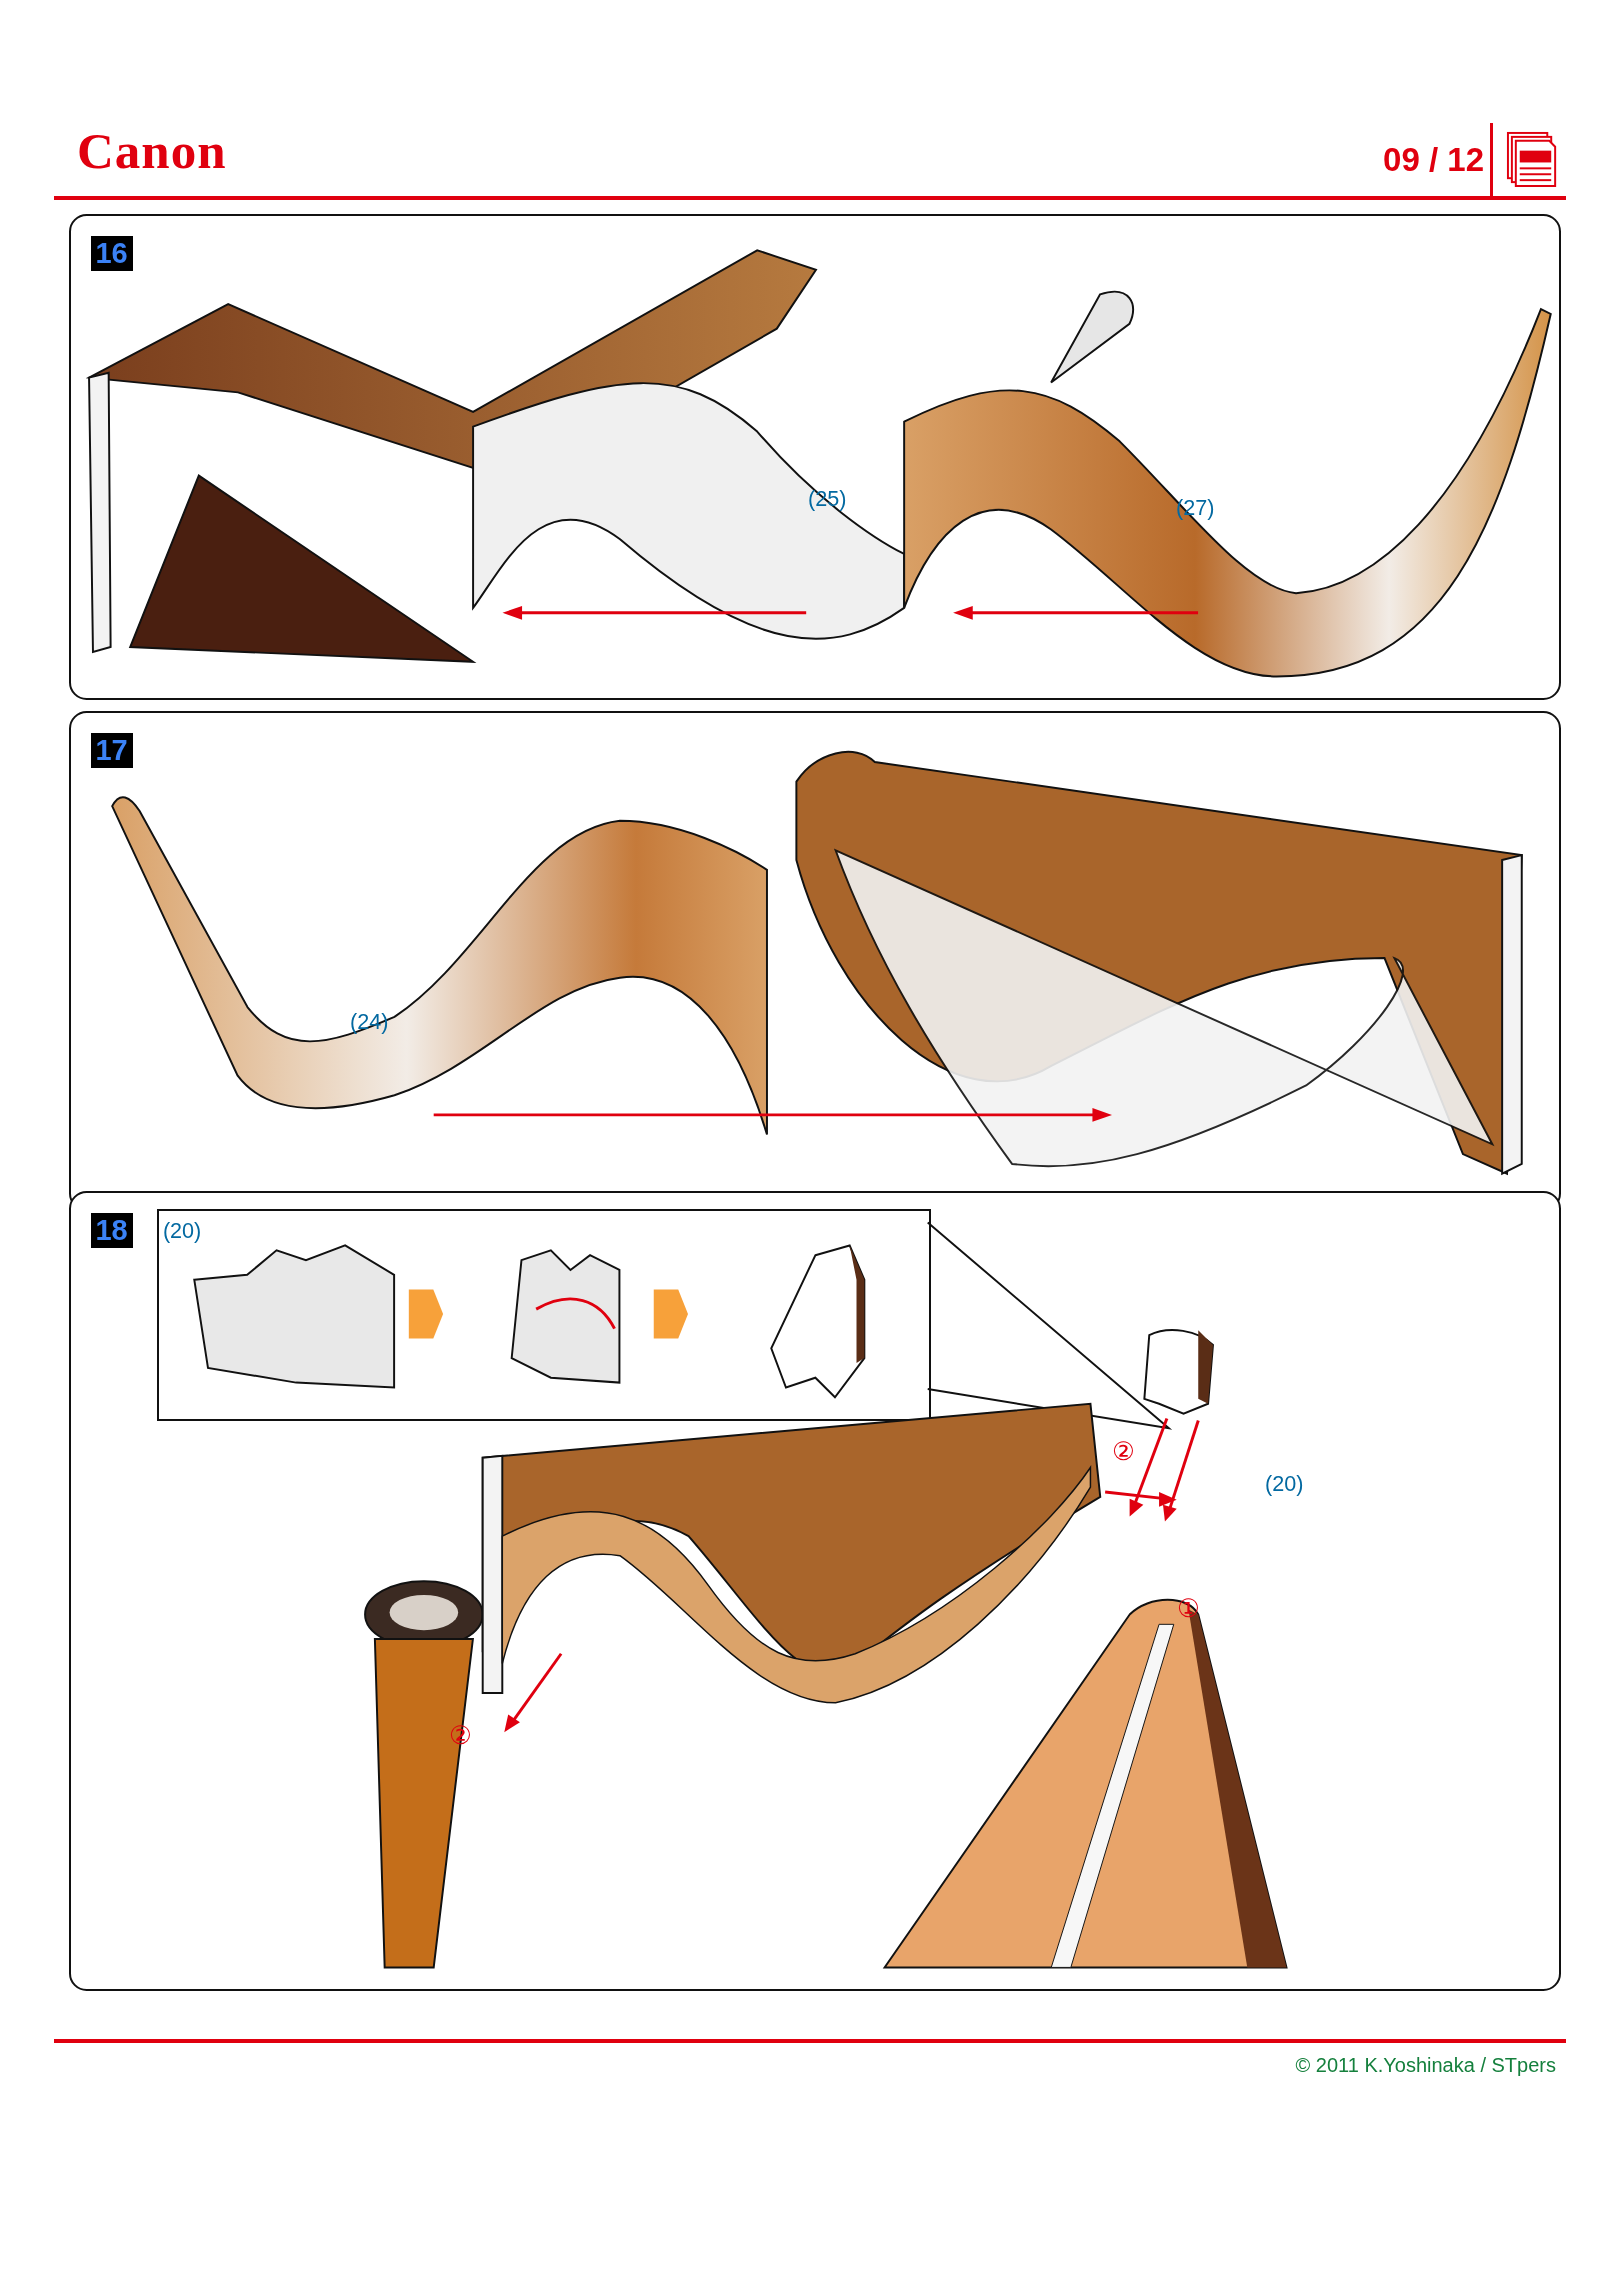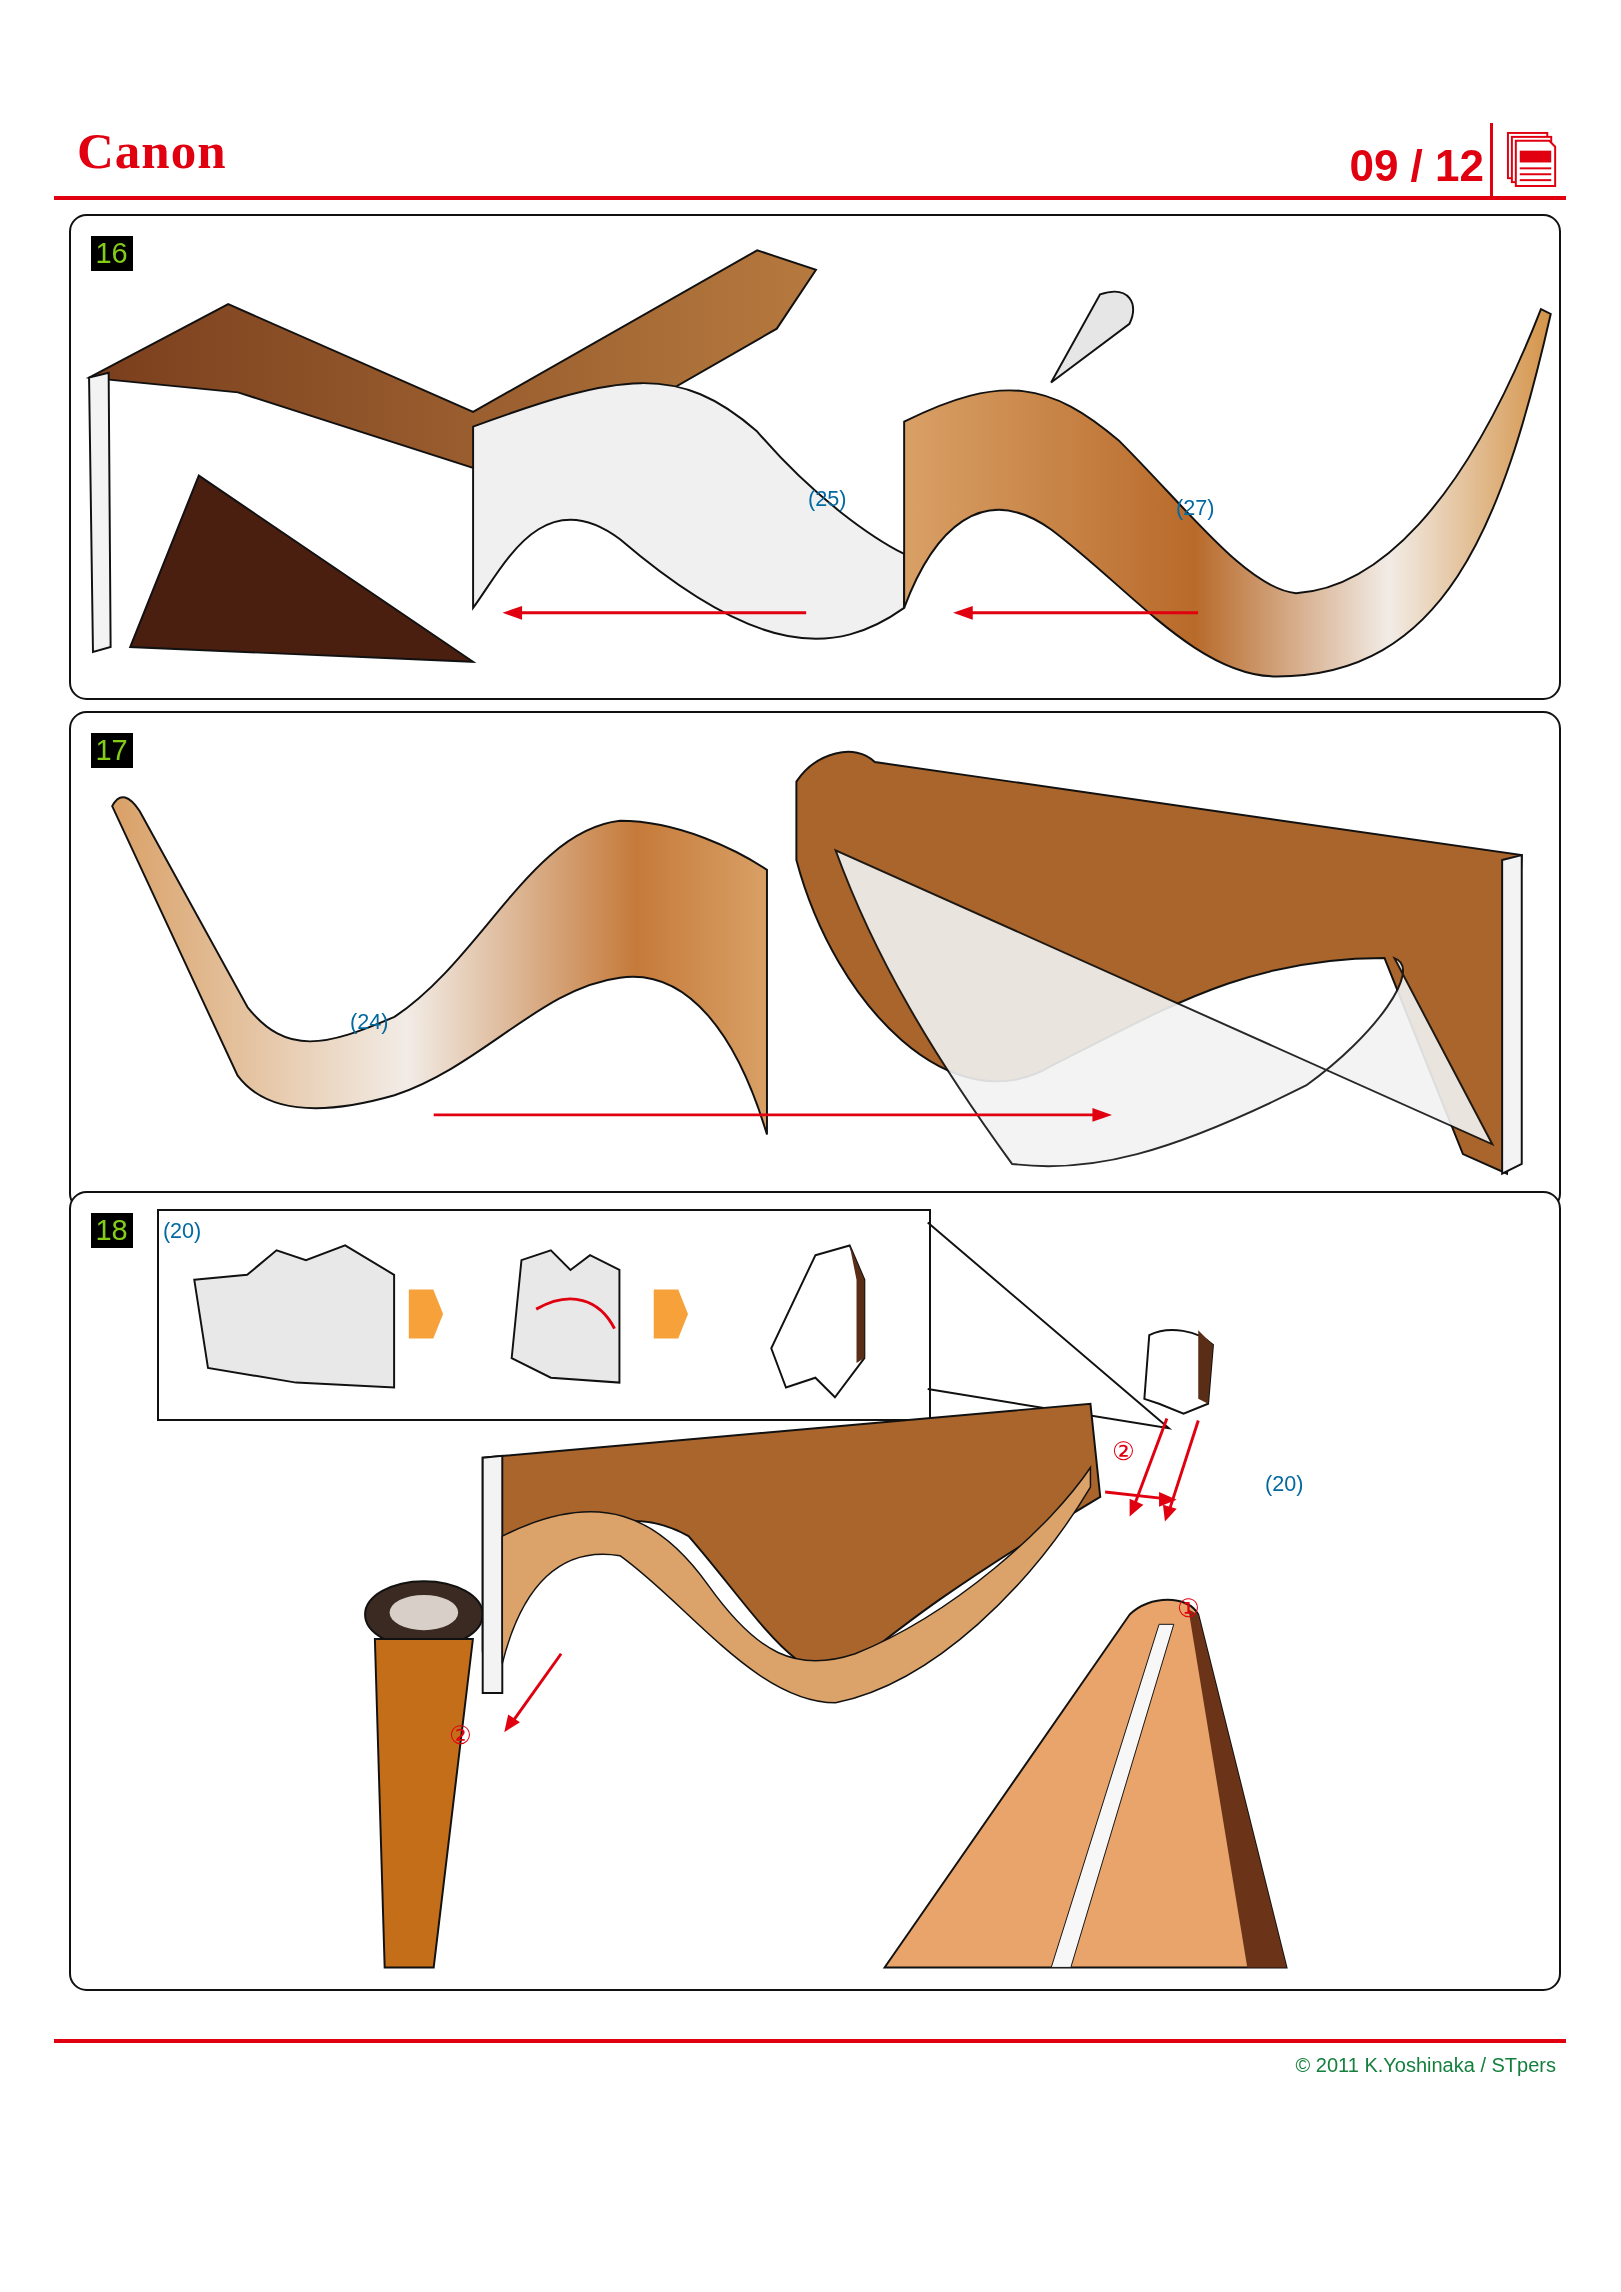--- a/index.html
+++ b/index.html
@@ -1,25 +1,25 @@
 <!DOCTYPE html>
 <html><head>
 <meta charset="utf-8">
 <style>
   html, body { margin:0; padding:0; background:#fff; }
   body { width:1621px; height:2293px; position:relative; font-family:"Liberation Sans", sans-serif; overflow:hidden; }
   .logo { position:absolute; left:77px; top:122px; font-family:"Liberation Serif", serif; font-weight:bold; font-size:51px; color:#e0000f; letter-spacing:1px; }
-  .page-num { position:absolute; right:137px; top:141px; font-weight:bold; font-size:44px; color:#e0000f; }
+  .page-num { position:absolute; right:137px; top:141px; font-weight:bold; font-size:33px; color:#e0000f; }
   .header-vline { position:absolute; left:1490px; top:123px; width:2.9px; height:76px; background:#e0000f; }
   .doc-icon { position:absolute; left:1505px; top:130px; width:59px; height:59px; }
   .header-rule { position:absolute; left:54px; top:196px; width:1512px; height:3.9px; background:#e0000f; }
   .footer-rule { position:absolute; left:54px; top:2039px; width:1512px; height:3.9px; background:#e0000f; }
   .copyright { position:absolute; right:65px; top:2054px; font-size:20px; color:#15803d; }
   .panel { position:absolute; left:69px; width:1488px; border:2.9px solid #111; border-radius:17.6px; background:#fff; }
-  .step-badge { position:absolute; left:19.6px; top:19.6px; background:#000; color:#84cc16; font-weight:normal; font-size:29px; padding:2px 4.9px; line-height:31px; }
+  .step-badge { position:absolute; left:19.6px; top:19.6px; background:#000; color:#3b82f6; font-weight:bold; font-size:29px; padding:2px 4.9px; line-height:31px; }
   .panel svg.art { position:absolute; left:0; top:0; }
   .label { position:absolute; font-size:21.6px; color:#0369a1; }
   .inset { position:absolute; left:86px; top:15.7px; width:770px; height:208px; border:2.9px solid #111; background:#fff; }
   .circled { position:absolute; font-size:25.5px; color:#e0000f; }
 </style>
 </head>
 <body>
 
 <div class="logo">Canon</div>
 <div class="page-num">09 / 12</div>

